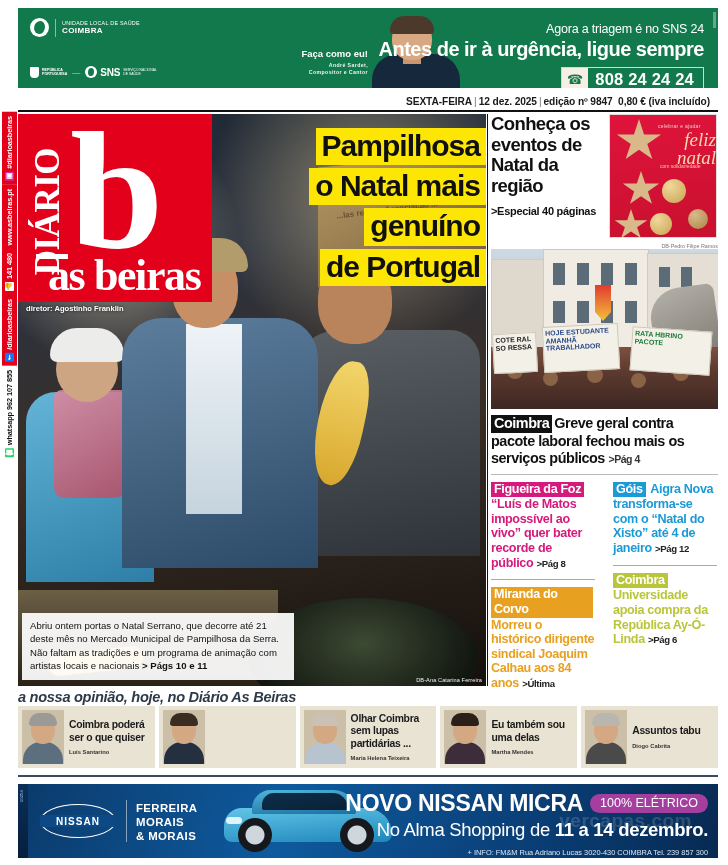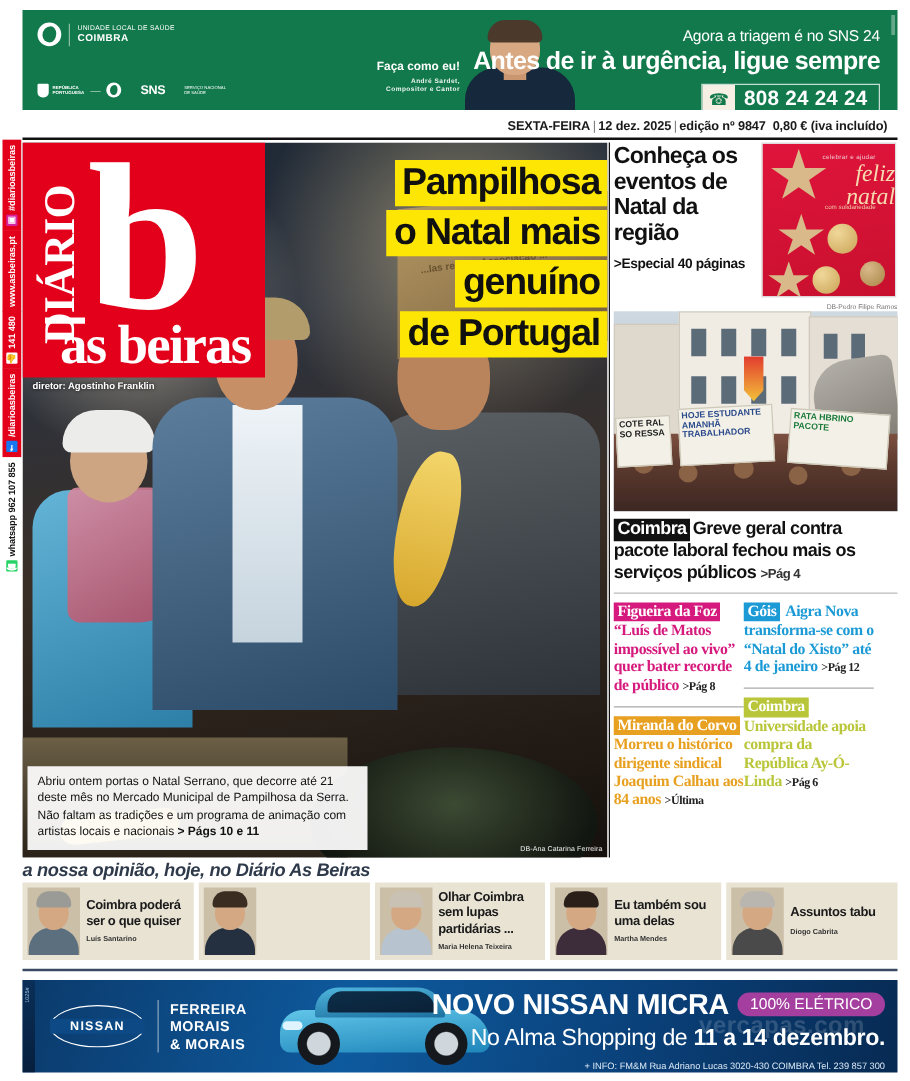--- a/index.html
+++ b/index.html
@@ -28,21 +28,21 @@
   .hb-divider { width: 1px; height: 18px; background: rgba(255,255,255,.5); }
   .hb-logo-txt { color: #fff; line-height: 1.15; }
   .hb-logo-txt .l1 { font-size: 5.4px; letter-spacing: .25px; }
   .hb-logo-txt .l2 { font-size: 8px; font-weight: bold; letter-spacing: .4px; }
 
   .hb-foot { position: absolute; left: 12px; bottom: 10px; display: flex; align-items: center; gap: 5px; }
   .hb-rep { display: flex; align-items: center; gap: 3px; }
   .hb-shield { width: 9px; height: 11px; background: #fff; border-radius: 1px 1px 4px 4px; }
   .hb-rep-t { color: #fff; font-size: 3.6px; line-height: 1.25; font-weight: bold; }
   .hb-dash { color: rgba(255,255,255,.7); font-size: 8px; }
-  .hb-sns { display: flex; align-items: center; gap: 15px; }
+  .hb-sns { display: flex; align-items: center; gap: 3px; }
   .hb-sns-mark { width: 12px; height: 12px; border-radius: 50%; background: #fff; position: relative; }
   .hb-sns-mark::after { content:""; position:absolute; left:3px; top:2px; width:6px; height:8px;
     background:#11794b; border-radius: 60% 40% 50% 50% / 55% 45% 55% 45%; }
   .hb-sns-word { color: #fff; font-size: 10px; font-weight: bold; letter-spacing: -.2px; }
   .hb-sns-sub { color: #fff; font-size: 3.4px; line-height: 1.25; }
 
   .hb-person {
     position: absolute; left: 352px; bottom: 0; width: 92px; height: 72px;
   }
   .hb-head { position: absolute; left: 22px; top: 2px; width: 40px; height: 42px;
@@ -239,21 +239,21 @@
   .sp-head { position: absolute; border-radius: 50%; background: #8a6246; }
 
   .strike-headline { margin-top: 6px; font-size: 14.4px; font-weight: bold; line-height: 1.17; color: #111; letter-spacing: -.45px; }
   .tag {
     display: inline-block; padding: 0px 3px 1px; color: #fff; font-weight: bold; margin-right: 2px;
   }
   .tag-black { background: #111; }
   .pg { font-size: 10.5px; font-weight: bold; }
   .pg-grey { color: #333; }
 
-  .briefs { display: flex; gap: 0; font-family: Liberation Serif, serif; }
+  .briefs { display: flex; gap: 18px; }
   .brief-col { width: 104px; }
   .brief { font-size: 12.6px; font-weight: bold; line-height: 1.16; letter-spacing: -.35px; }
   .brief .pg { font-size: 9.6px; color: #222; }
   .b-magenta { color: #d6197d; }
   .b-magenta .tag { background: #d6197d; }
   .b-cyan { color: #1b9ad6; }
   .b-cyan .tag { background: #1b9ad6; }
   .b-orange { color: #e8a020; }
   .b-orange .tag { background: #e8a020; }
   .b-olive { color: #b9c63a; }

